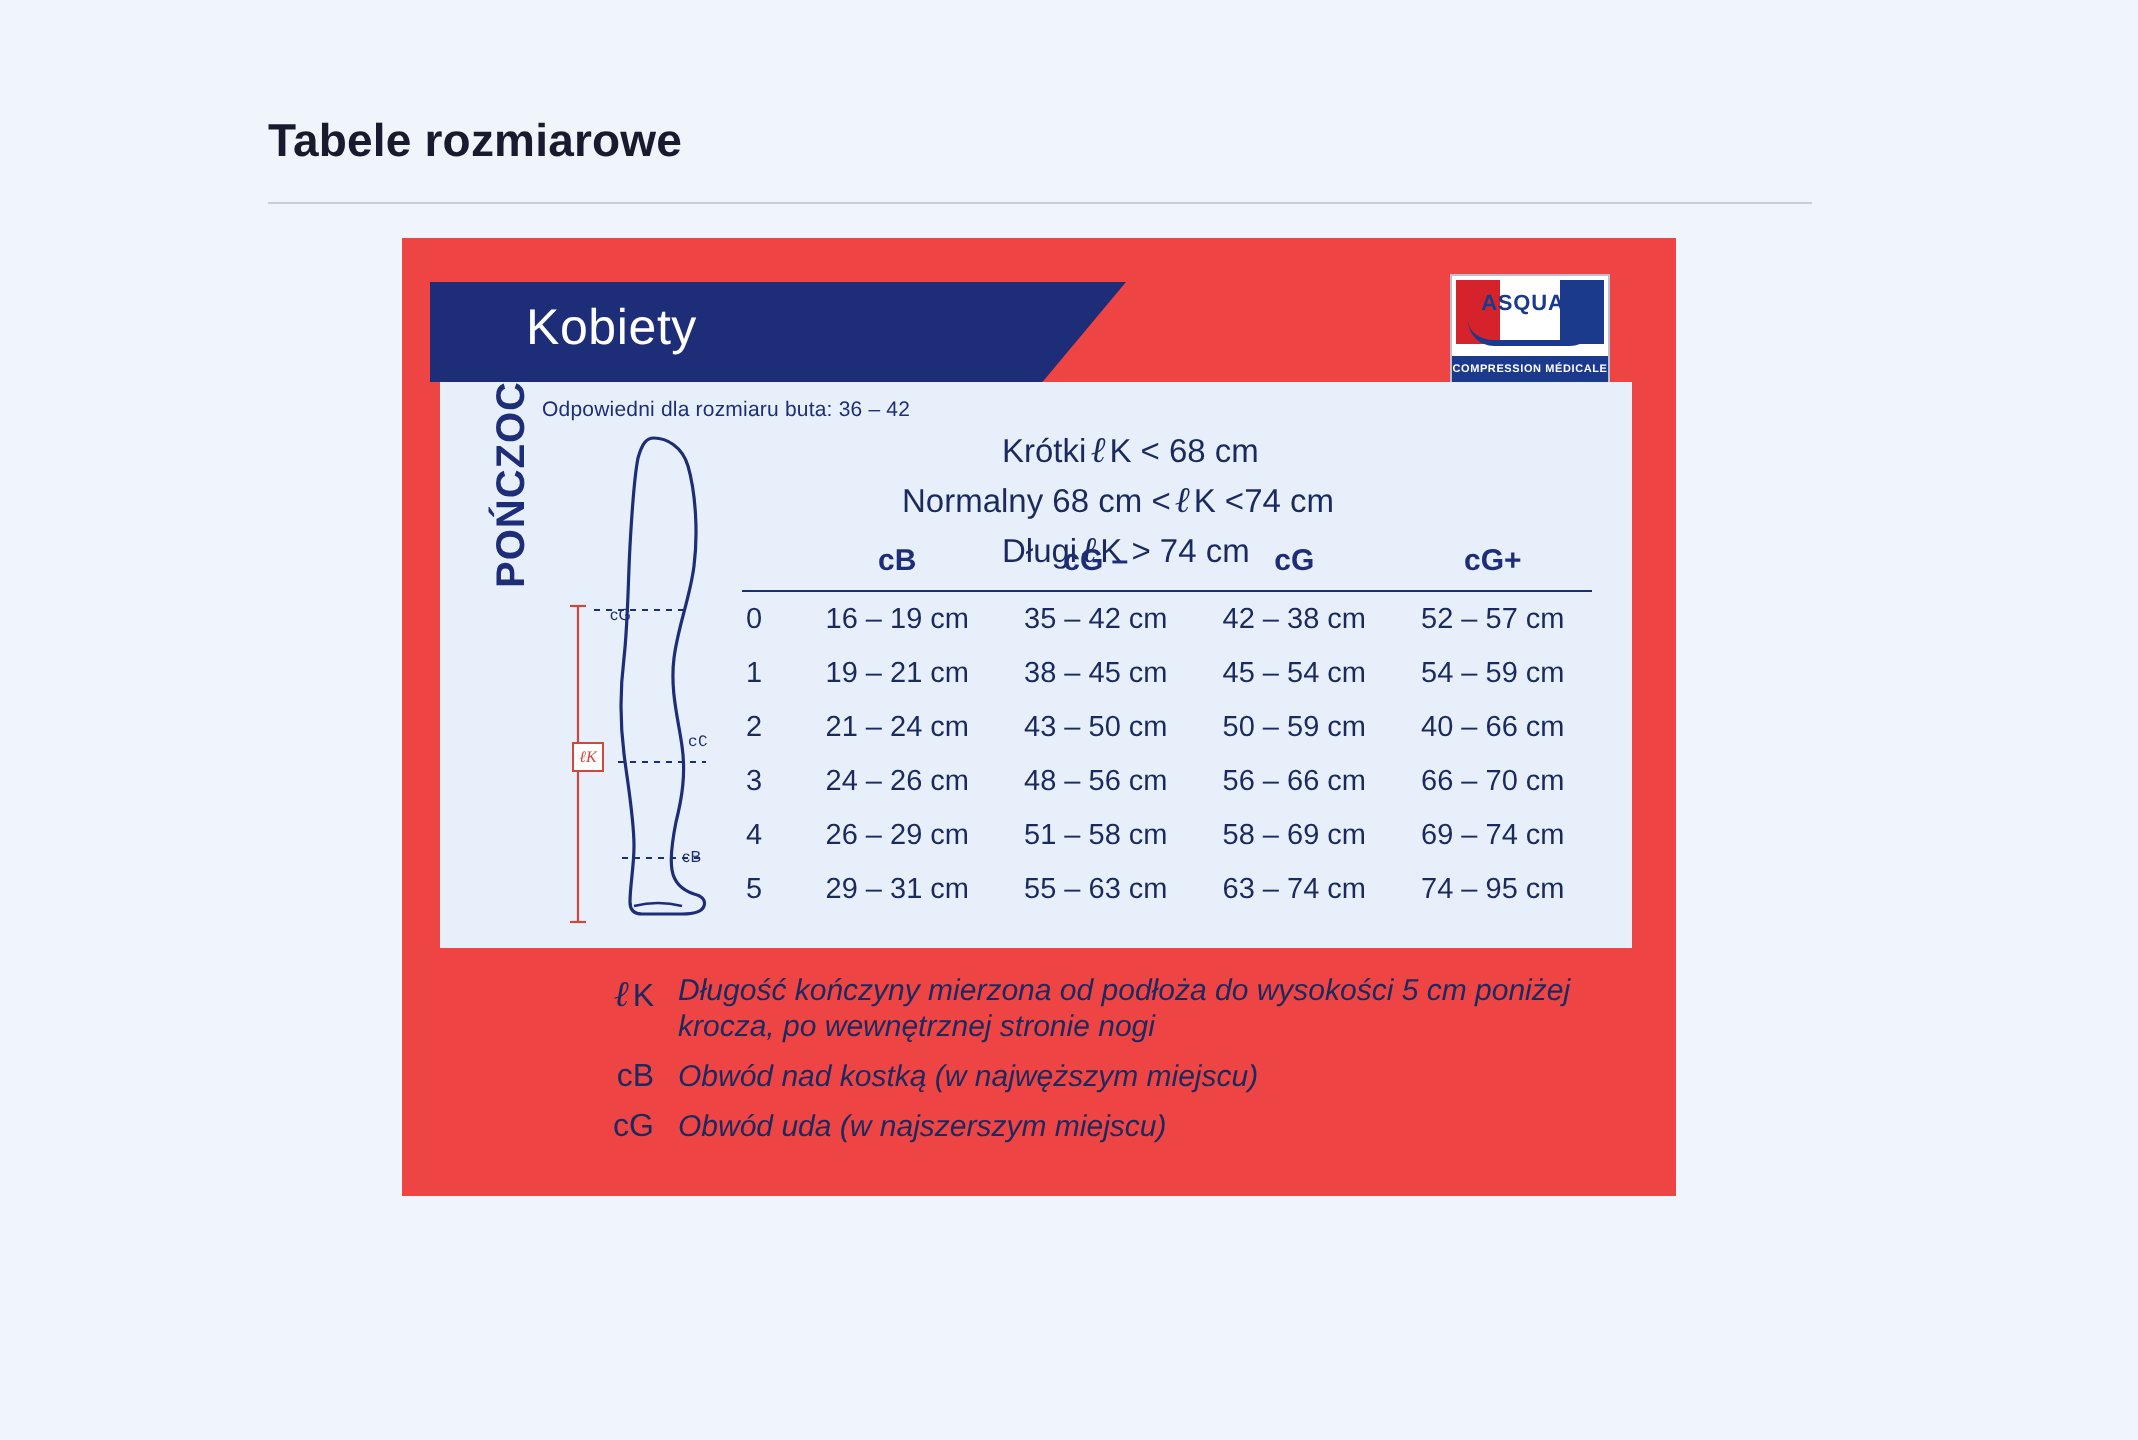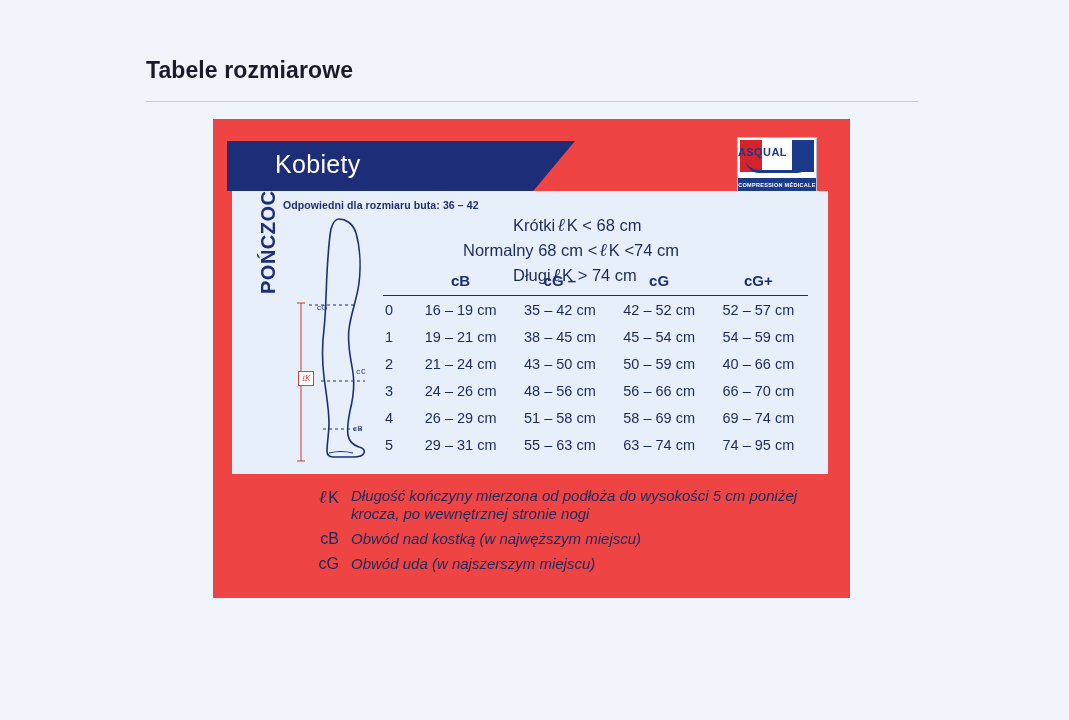--- a/index.html
+++ b/index.html
@@ -11,21 +11,20 @@
     height: 720px;
     background: #eff5fb;
     font-family: "Liberation Sans", sans-serif;
     color: #1b2a5e;
     overflow: hidden;
   }
   .page {
     position: relative;
     width: 892px;
     height: 720px;
-    margin-left: 12px;
   }
 
   
   .page-title {
     position: absolute;
     left: 134px;
     top: 57px;
     font-size: 23px;
     font-weight: bold;
     color: #1a1a2e;
@@ -99,21 +98,21 @@
     position: absolute;
     right: 2px; top: 2px;
     width: 22px;
     height: 32px;
     background: #1b3a8c;
   }
   .logo-word {
     position: absolute;
     left: 0; top: 8px;
     width: 100%;
-    text-align: left;
+    text-align: center;
     font-size: 11px;
     font-weight: bold;
     color: #1b3a8c;
     letter-spacing: 0.4px;
   }
   .logo-swoosh {
     position: absolute;
     left: 8px;
     top: 22px;
     width: 64px;
@@ -145,21 +144,21 @@
     width: 596px;
     height: 283px;
     background: #e7f0fa;
   }
 
   .shoe-note {
     position: absolute;
     left: 70px;
     top: 80px;
     font-size: 10.5px;
-    font-weight: bold;
+    font-weight: normal;
     color: #1e2d78;
     letter-spacing: 0.1px;
   }
 
   
   .len-line {
     position: absolute;
     font-size: 16.5px;
     color: #1b2a5e;
     white-space: nowrap;
@@ -375,21 +374,21 @@
             <td colspan="5">
                 <div class="hrule"></div>
               </td>
           </tr>
         </thead>
         <tbody>
           <tr>
             <td class="size-col">0</td>
             <td>16 – 19 cm</td>
             <td>35 – 42 cm</td>
-            <td>42 – 52 cm</td>
+            <td>42 – 38 cm</td>
             <td>52 – 57 cm</td>
           </tr>
           <tr>
             <td class="size-col">1</td>
             <td>19 – 21 cm</td>
             <td>38 – 45 cm</td>
             <td>45 – 54 cm</td>
             <td>54 – 59 cm</td>
           </tr>
           <tr>

